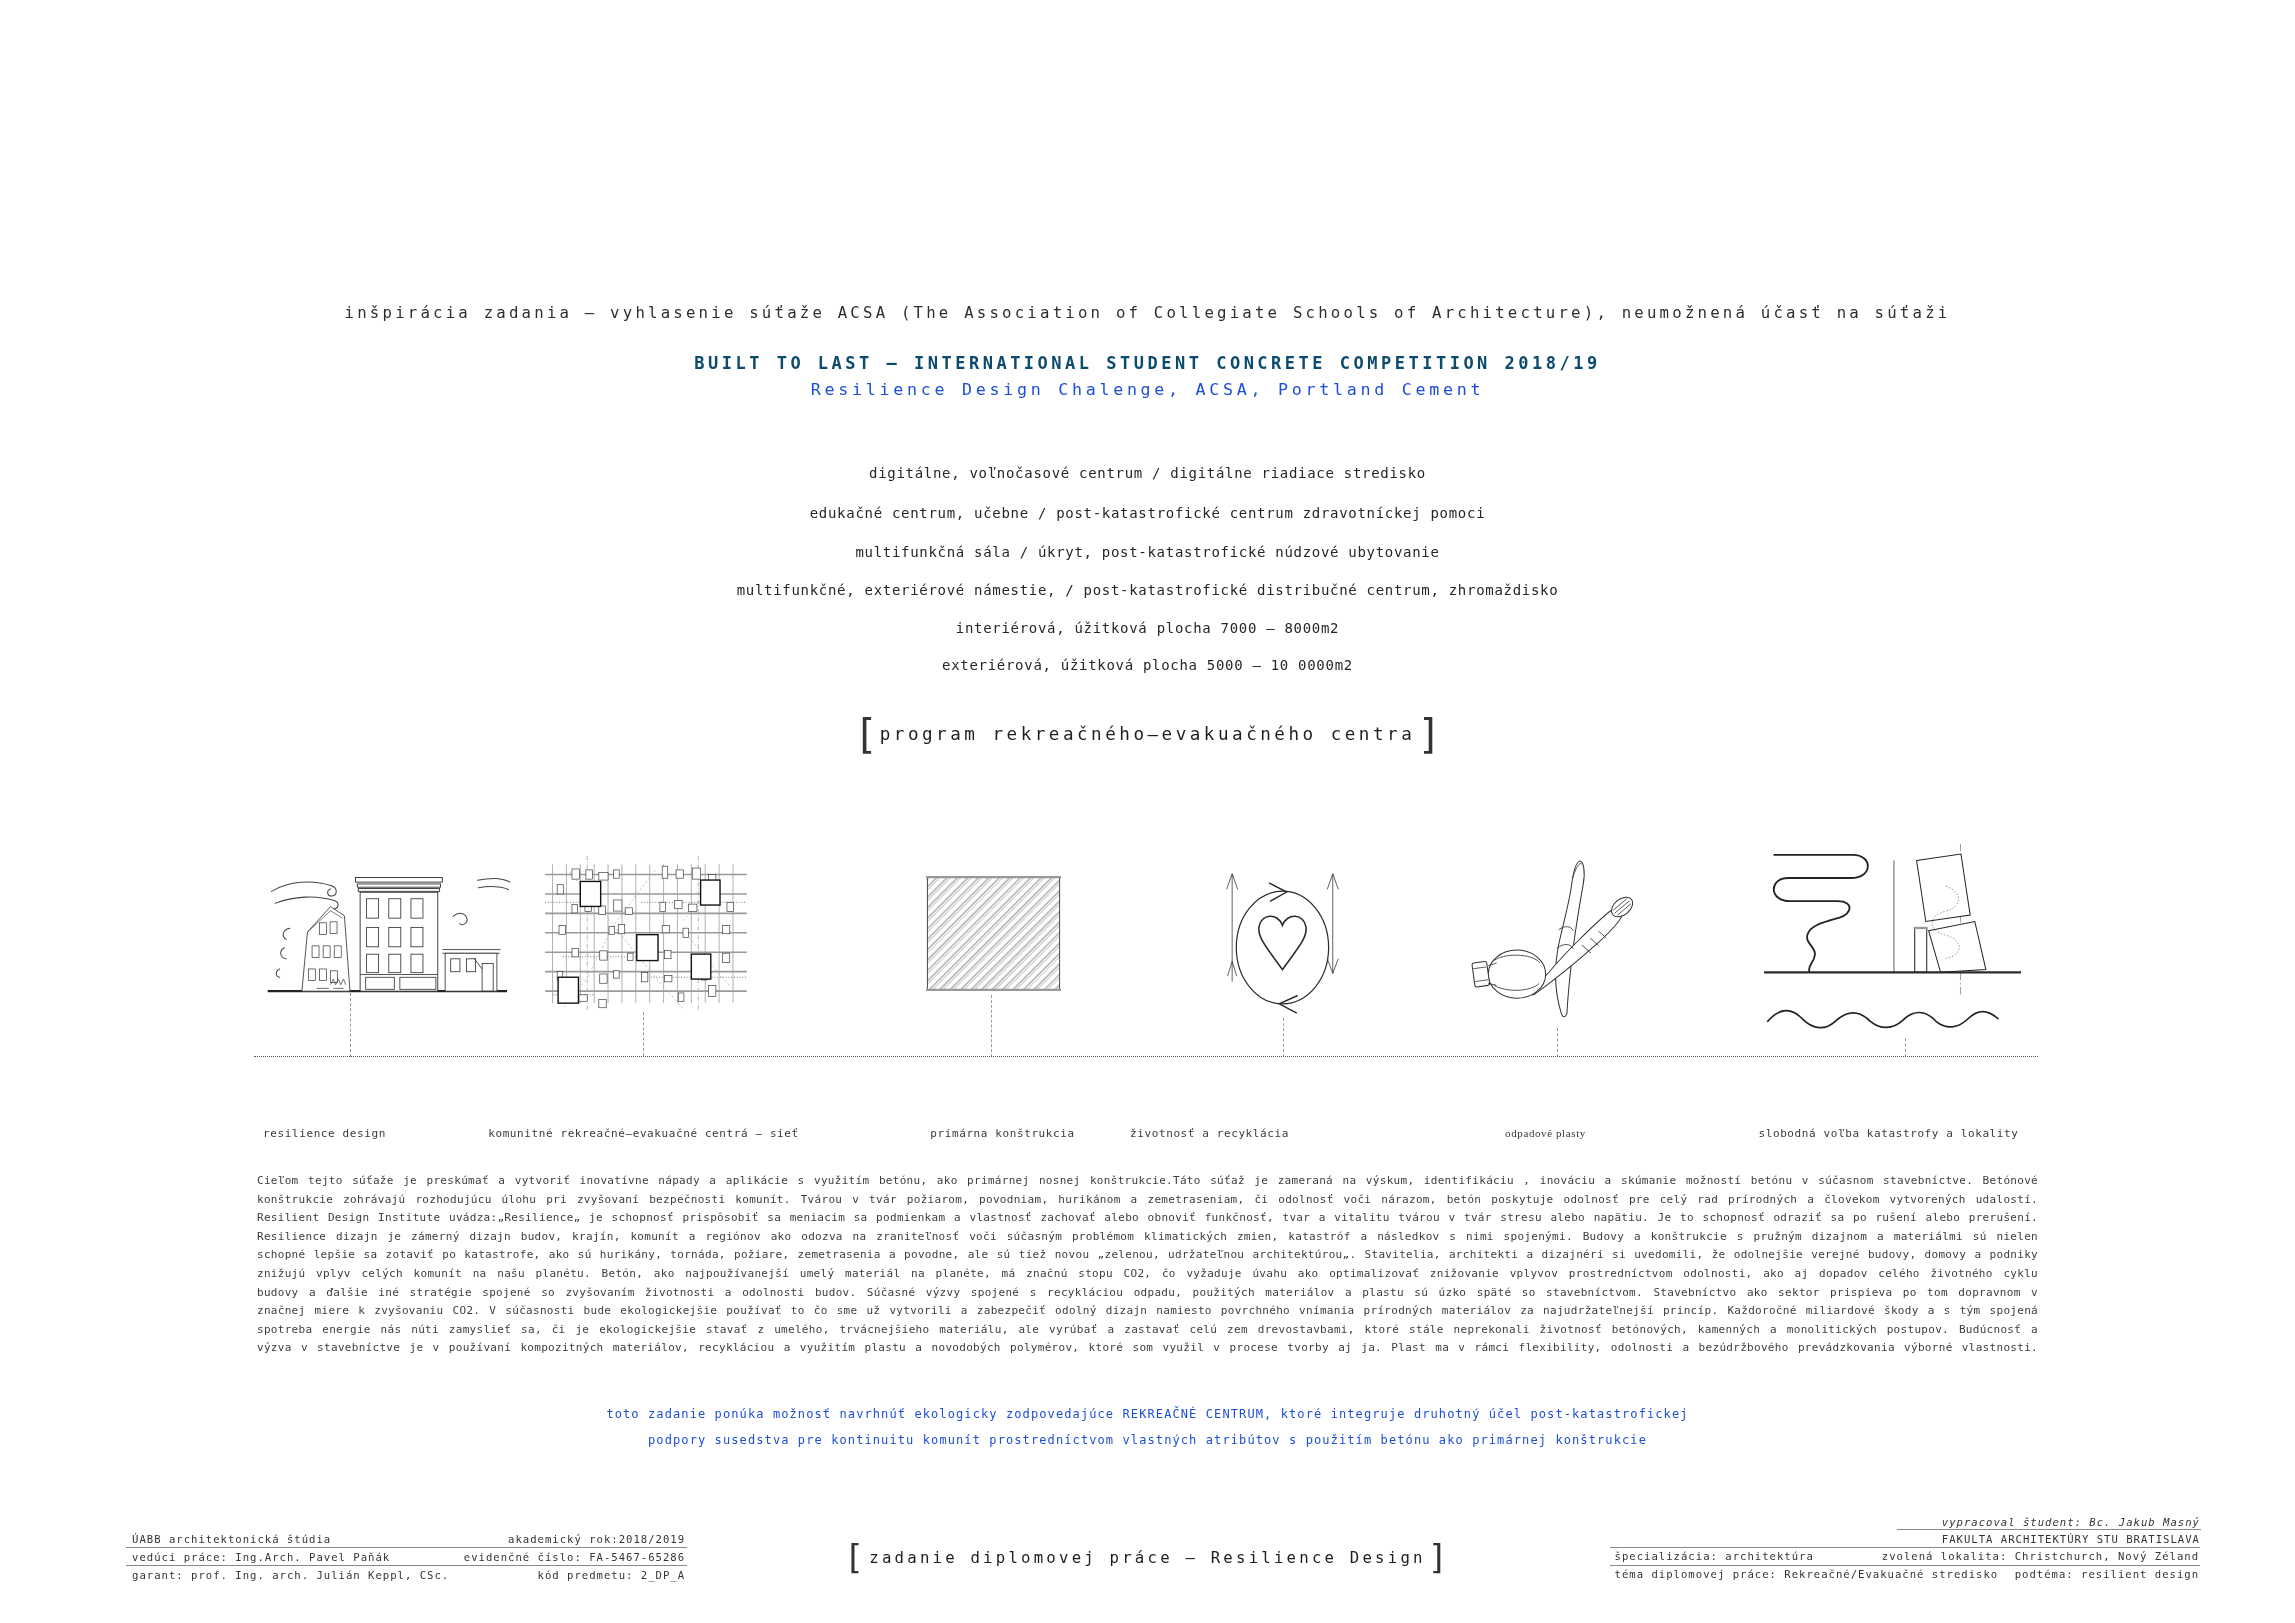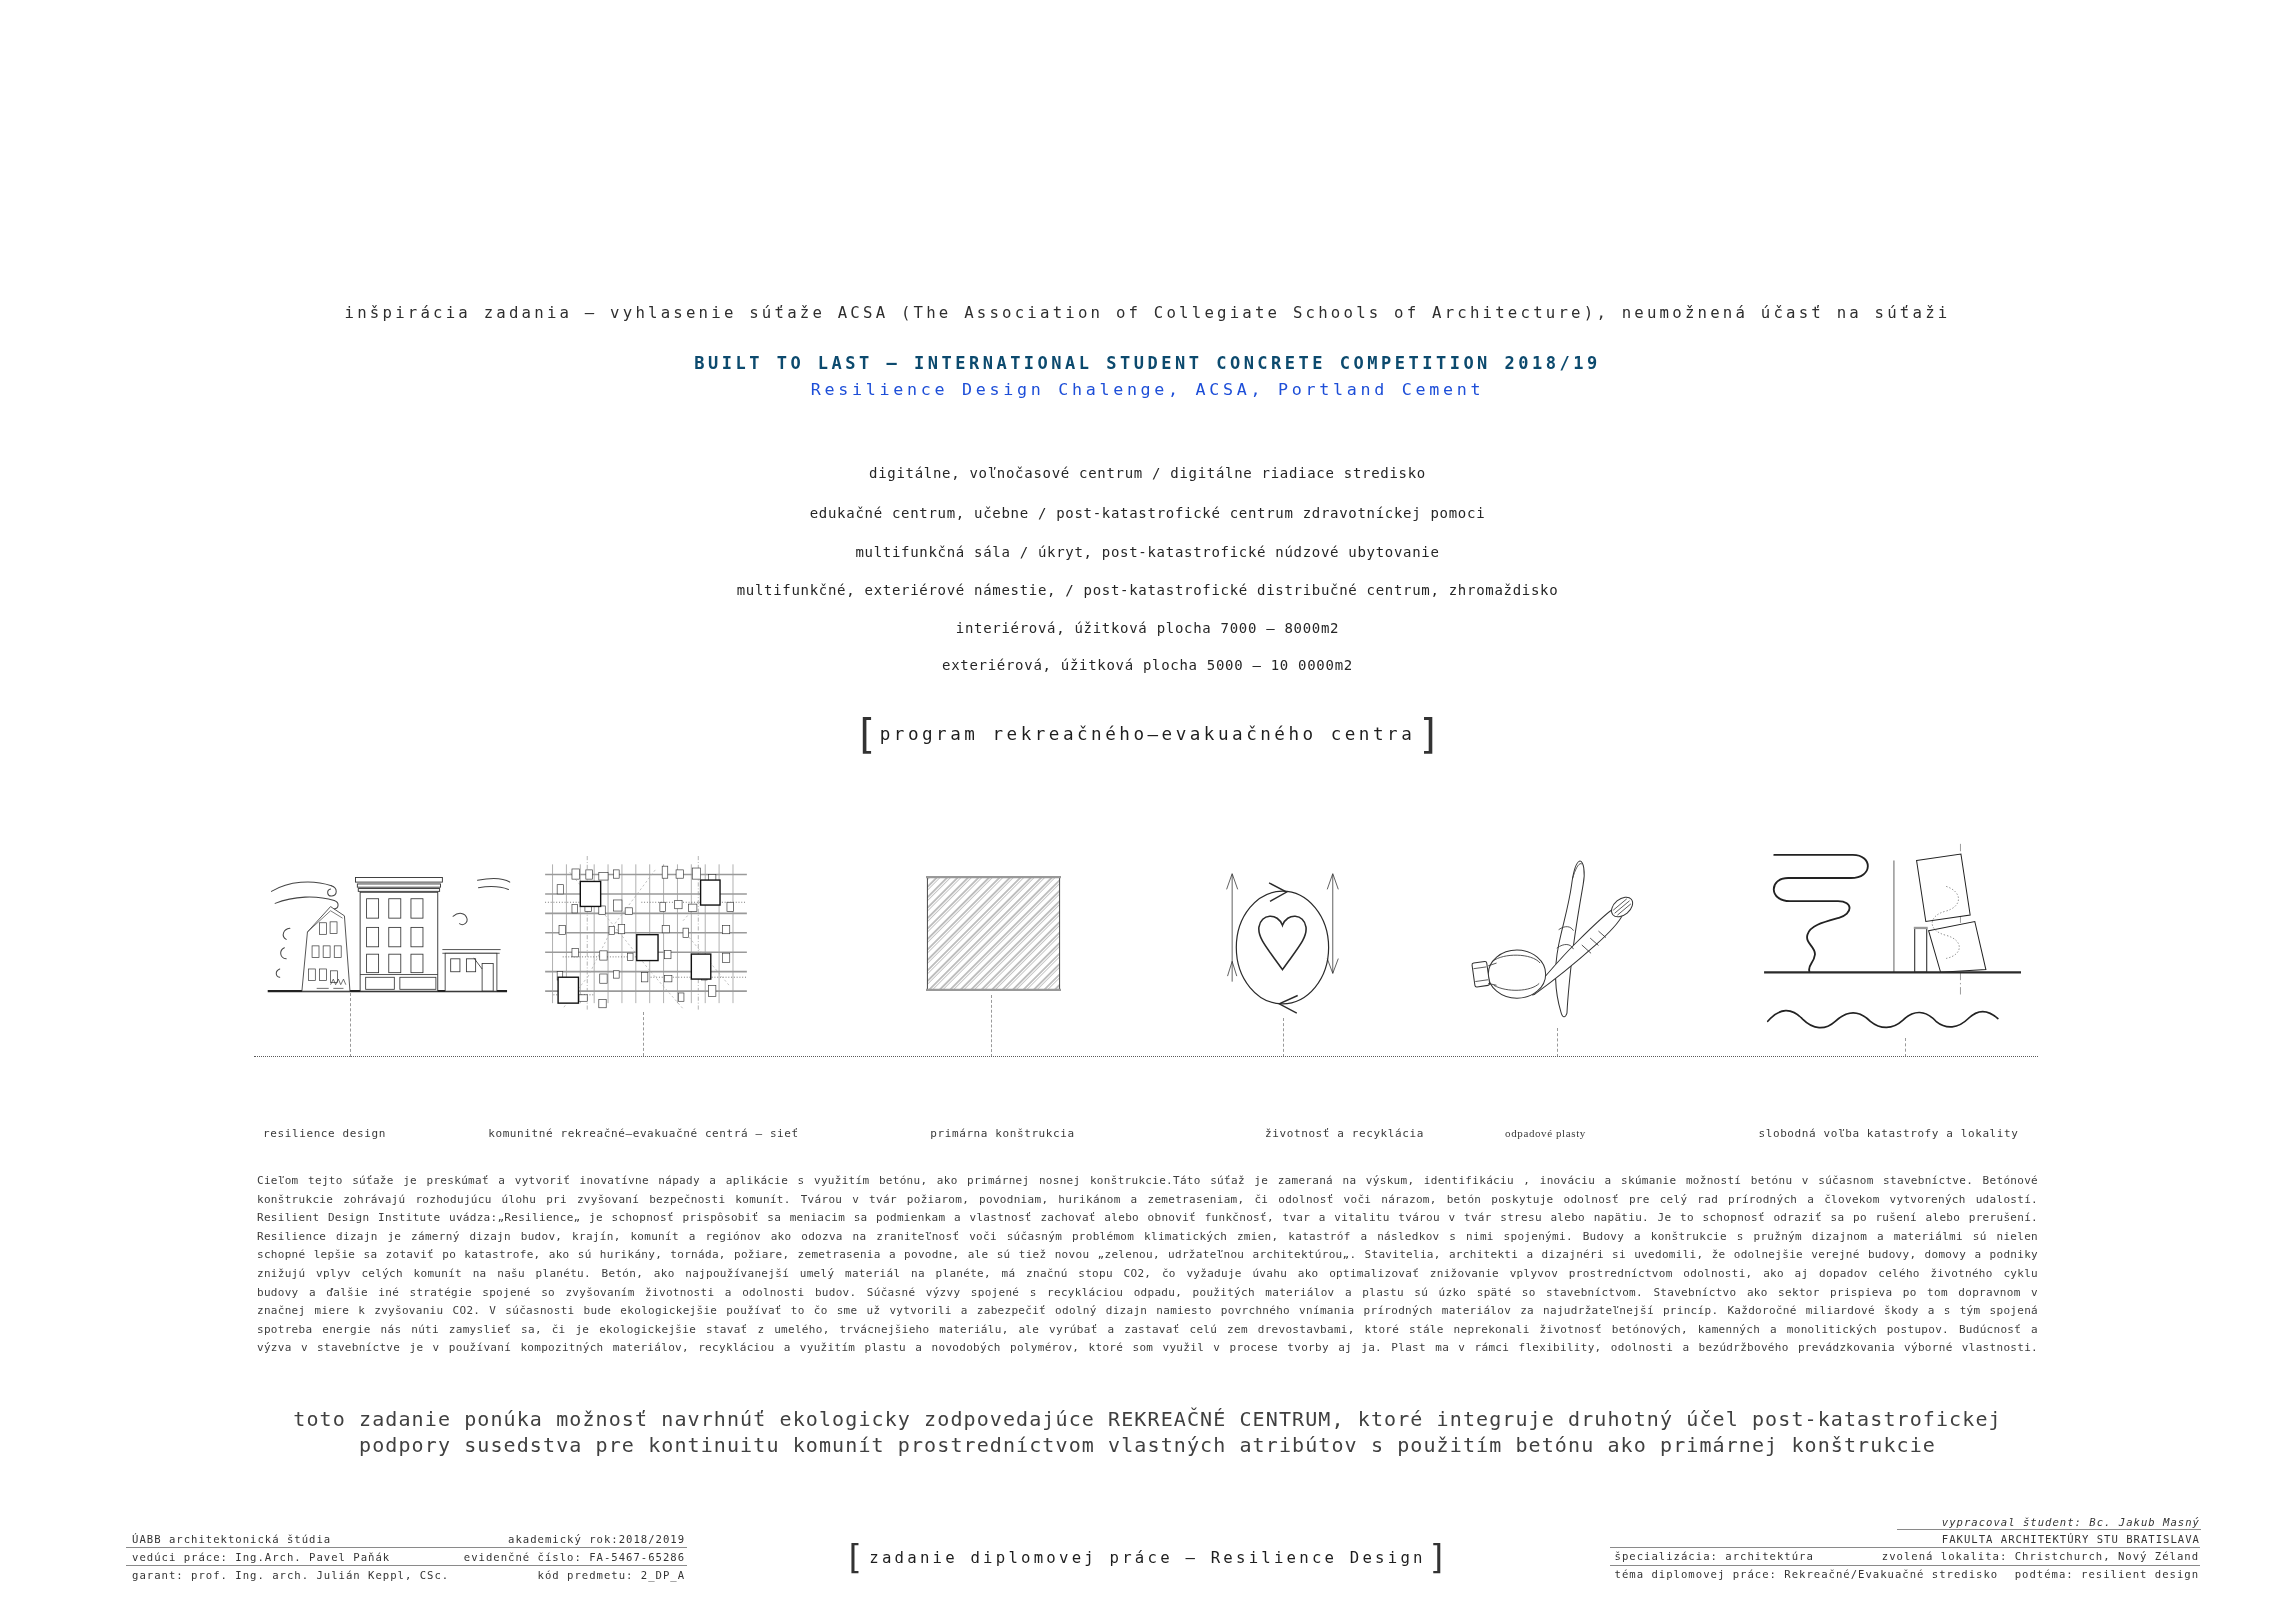--- a/index.html
+++ b/index.html
@@ -17,21 +17,21 @@
                font-size:17.6px;letter-spacing:3.5px;color:#1e1e1e;white-space:pre;}
   .bracket-row .br{font-size:40px;font-weight:200;letter-spacing:0;line-height:0;color:#333;padding:0 1.9px;}
   .zbracket{position:absolute;left:50%;transform:translateX(-50%);top:1541px;height:32px;
             display:flex;align-items:center;font-size:15.7px;letter-spacing:3.2px;color:#1e1e1e;white-space:pre;}
   .zbracket .br{font-size:34px;font-weight:200;line-height:0;color:#333;padding:0 1.9px;}
   .caption{position:absolute;top:1127px;width:315px;margin-left:-157px;text-align:center;
            font-size:11px;letter-spacing:0.6px;color:#3a3a3a;white-space:nowrap;}
   .para{position:absolute;left:257px;top:1172px;width:1781px;}
   .pline{font-size:11px;letter-spacing:0.3px;line-height:18.6px;color:#3d3d3d;
          text-align:justify;text-align-last:justify;}
-  .stmt{font-size:20px;letter-spacing:1.1px;color:#404040;}
+  .stmt{font-size:12px;letter-spacing:1.1px;color:#1d4ed8;}
   .s0{top:1407px}.s1{top:1433px}
   .dotted-baseline{position:absolute;left:254px;top:1056px;width:1784px;border-top:1.4px dotted #5a5a5a;height:0;}
   .conn{position:absolute;width:0;border-left:0.9px dashed #9a9a9a;}
   .ft{font-size:10.6px;letter-spacing:1px;color:#333;}
   .ftable-left{position:absolute;left:126px;top:1530px;width:561px;}
   .frow{display:flex;justify-content:space-between;align-items:center;height:17px;padding:0 1.9px 0 6px;}
   .frow + .frow{border-top:1.4px solid #8a8a8a;}
   .r-author{position:absolute;left:1610px;top:1514px;width:590px;text-align:right;line-height:16.7px;font-style:italic;}
   .rule{position:absolute;height:0;border-top:1.4px solid #8a8a8a;}
   .r-faculty{position:absolute;left:1610px;top:1531px;width:590px;text-align:right;line-height:16.7px;}
@@ -289,21 +289,21 @@
   <div class="conn" style="left:643px;top:1012px;height:44px;"></div>
   <div class="conn" style="left:991px;top:995px;height:62px;"></div>
   <div class="conn" style="left:1283px;top:1018px;height:39px;"></div>
   <div class="conn" style="left:1557px;top:1028px;height:29px;"></div>
   <div class="conn" style="left:1905px;top:1038px;height:18.5px;"></div>
   <div class="dotted-baseline"></div>
 
   <div class="caption" style="left:324px;">resilience design</div>
   <div class="caption" style="left:643px;">komunitné rekreačné–evakuačné centrá – sieť</div>
   <div class="caption" style="left:1002px;">primárna konštrukcia</div>
-  <div class="caption" style="left:1344px;">životnosť a recyklácia</div>
+  <div class="caption" style="left:1209px;">životnosť a recyklácia</div>
   <div class="caption" style="left:1545px;font-family:Liberation Serif, serif;">odpadové plasty</div>
   <div class="caption" style="left:1888px;">slobodná voľba katastrofy a lokality</div>
 
   <div class="para">
     <div class="pline">Cieľom tejto súťaže je preskúmať a vytvoriť inovatívne nápady a aplikácie s využitím betónu, ako primárnej nosnej konštrukcie.Táto súťaž je zameraná na výskum, identifikáciu , inováciu a skúmanie možností betónu v súčasnom stavebníctve. Betónové</div>
     <div class="pline">konštrukcie zohrávajú rozhodujúcu úlohu pri zvyšovaní bezpečnosti komunít. Tvárou v tvár požiarom, povodniam, hurikánom a zemetraseniam, či odolnosť voči nárazom, betón poskytuje odolnosť pre celý rad prírodných a človekom vytvorených udalostí.</div>
     <div class="pline">Resilient Design Institute uvádza:„Resilience„ je schopnosť prispôsobiť sa meniacim sa podmienkam a vlastnosť zachovať alebo obnoviť funkčnosť, tvar a vitalitu tvárou v tvár stresu alebo napätiu. Je to schopnosť odraziť sa po rušení alebo prerušení.</div>
     <div class="pline">Resilience dizajn je zámerný dizajn budov, krajín, komunít a regiónov ako odozva  na zraniteľnosť voči súčasným problémom klimatických zmien, katastróf a následkov s nimi spojenými. Budovy a konštrukcie s pružným dizajnom a materiálmi sú nielen</div>
     <div class="pline">schopné lepšie sa zotaviť po katastrofe, ako  sú hurikány, tornáda, požiare, zemetrasenia a povodne, ale sú tiež novou „zelenou, udržateľnou architektúrou„. Stavitelia, architekti a dizajnéri si uvedomili, že odolnejšie verejné budovy, domovy a podniky</div>
     <div class="pline">znižujú vplyv celých komunít na našu planétu. Betón, ako najpoužívanejší umelý materiál na planéte, má značnú stopu CO2, čo vyžaduje úvahu ako optimalizovať znižovanie vplyvov prostredníctvom odolnosti, ako aj dopadov celého životného cyklu</div>

